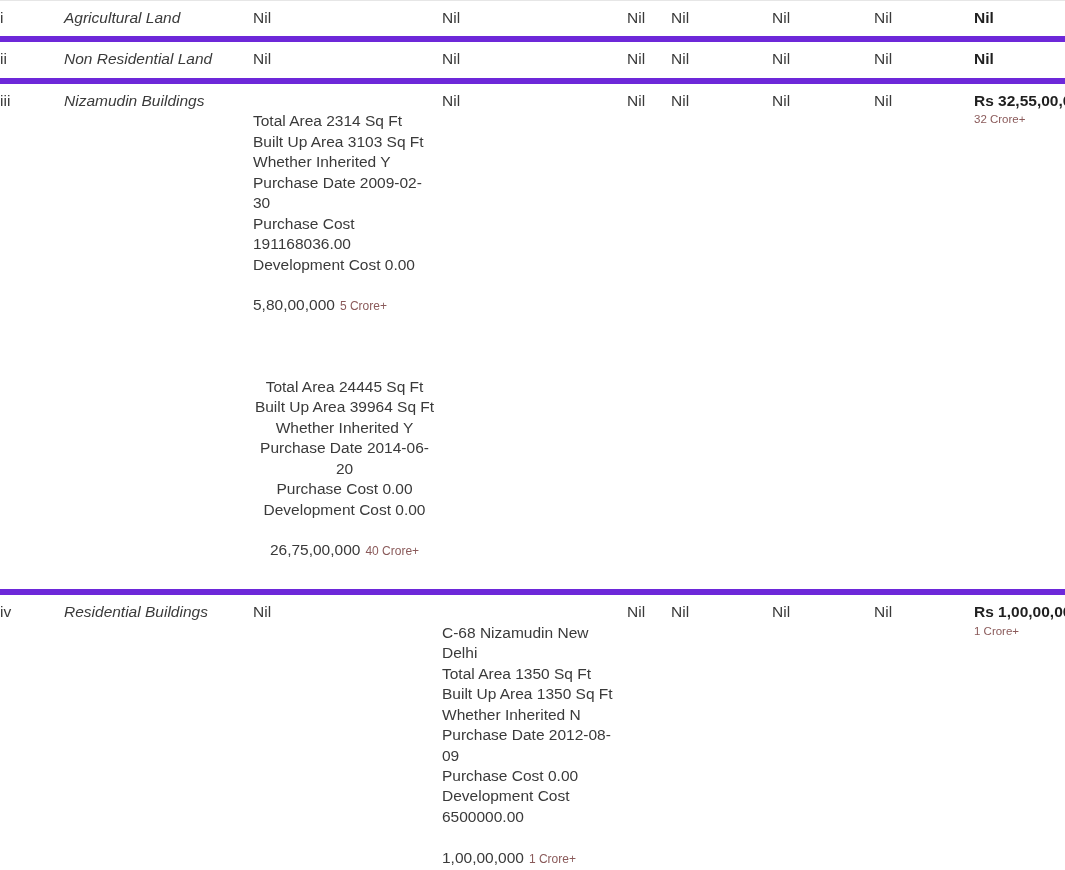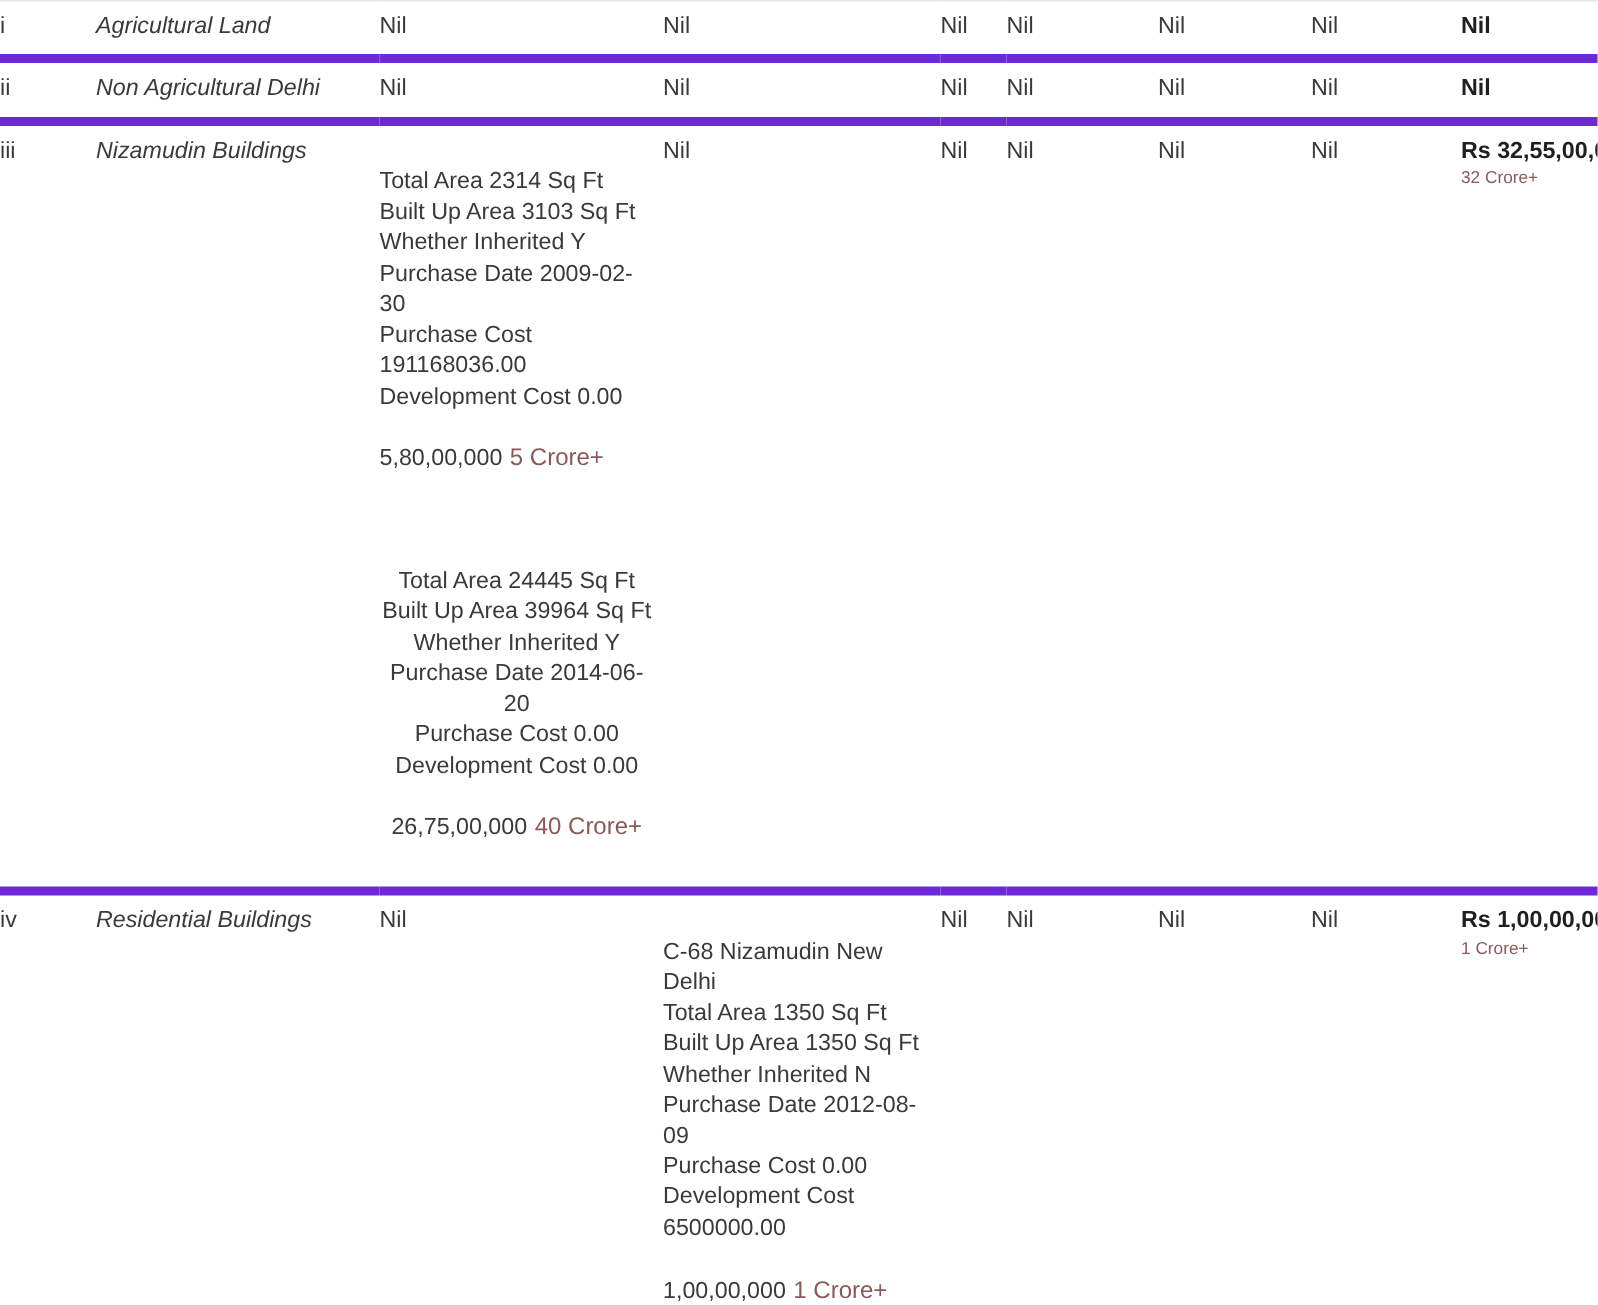--- a/index.html
+++ b/index.html
@@ -40,21 +40,21 @@
   .c-d2     { width: 95px;  }
   .c-d3     { width: 96px;  }
   .c-d4     { width: 94px;  }
   .c-total  { width: 129px; }
 
   .desc-block { white-space: pre-line; }
   .desc-block + .desc-block { margin-top: 20px; text-align: center; }
 
   .amount-line { display: block; }
   .crore {
-    font-size: 16px;
+    font-size: 12px;
     color: #8a5a5a;
     margin-left: 5px;
     white-space: nowrap;
   }
   .crore-block {
     display: block;
     font-size: 11.5px;
     color: #8a5a5a;
     margin-left: 0;
     margin-top: 1px;
@@ -78,21 +78,21 @@
       <td class="c-d2">Nil</td>
       <td class="c-d3">Nil</td>
       <td class="c-d4">Nil</td>
       <td class="c-total">
         <span class="bold">Nil</span>
       </td>
     </tr>
 
     <tr>
       <td class="c-sno">ii</td>
-      <td class="c-type">Non Agricultural Delhi</td>
+      <td class="c-type">Non Residential Land</td>
       <td class="c-self">Nil</td>
       <td class="c-spouse">Nil</td>
       <td class="c-d1">Nil</td>
       <td class="c-d2">Nil</td>
       <td class="c-d3">Nil</td>
       <td class="c-d4">Nil</td>
       <td class="c-total">
         <span class="bold">Nil</span>
       </td>
     </tr>

